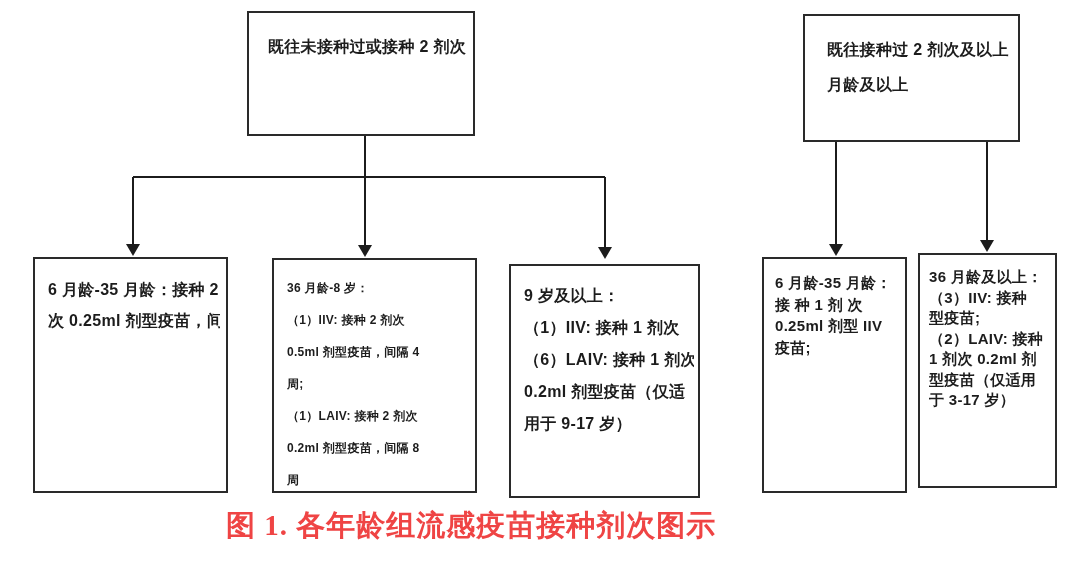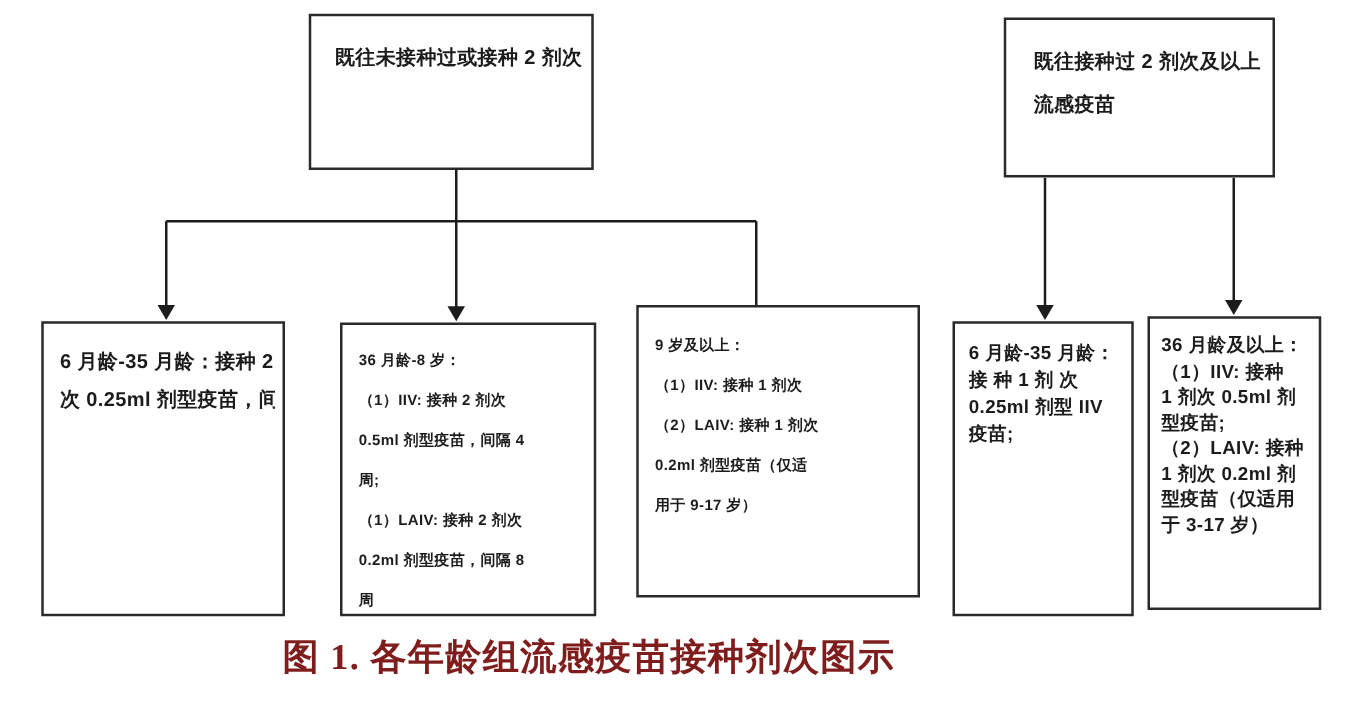--- a/index.html
+++ b/index.html
@@ -52,23 +52,23 @@
     left: 33px; top: 257px; width: 195px; height: 236px;
     padding: 15px 6px 0 13px;
     font-size: 16px; line-height: 31px;
   }
   .node.leaf-b {
     left: 272px; top: 258px; width: 205px; height: 235px;
     padding: 12px 4px 0 13px;
     font-size: 12px; line-height: 32px;
   }
   .node.leaf-c {
-    left: 509px; top: 244px; width: 227px; height: 234px;
+    left: 509px; top: 264px; width: 191px; height: 234px;
     padding: 14px 4px 0 13px;
-    font-size: 12px; line-height: 32px;
+    font-size: 16px; line-height: 32px;
   }
   
   .node.leaf-d {
     left: 762px; top: 257px; width: 145px; height: 236px;
     padding: 13px 4px 0 11px;
     font-size: 15px; line-height: 21.5px;
   }
   .node.leaf-e {
     left: 918px; top: 253px; width: 139px; height: 235px;
     padding: 12px 3px 0 9px;
@@ -76,21 +76,21 @@
   }
   .caption {
     position: absolute;
     left: 226px;
     top: 506px;
     width: 560px;
     font-family: "Liberation Serif", "DejaVu Serif", serif;
     font-weight: bold;
     font-size: 29px;
     letter-spacing: 1px;
-    color: #7f1d1d;
+    color: #ef4444;
     white-space: nowrap;
   }
 </style>
 </head>
 <body>
 
 <div class="canvas">
 
   <svg class="connectors" viewBox="0 0 1080 563" xmlns="http://www.w3.org/2000/svg">
 
@@ -111,57 +111,56 @@
     <line x1="987" y1="142" x2="987" y2="241" stroke="#1c1c1c" stroke-width="2"></line>
     <polygon points="980,240 994,240 987,252" fill="#1c1c1c"></polygon>
   </svg>
 
   <div class="node root-left">
       <div class="ln">既往未接种过或接种 2 剂次以</div>
     </div>
 
   <div class="node root-right">
       <div class="ln">既往接种过 2 剂次及以上</div>
-      <div class="ln">流感疫苗</div>
+      <div class="ln">月龄及以上</div>
     </div>
 
   <div class="node leaf-a">
       <div class="ln">6 月龄-35 月龄：接种 2 剂</div>
       <div class="ln">次 0.25ml 剂型疫苗，间隔</div>
     </div>
 
   <div class="node leaf-b">
       <div class="ln">36 月龄-8 岁：</div>
       <div class="ln">（1）IIV: 接种 2 剂次</div>
       <div class="ln">0.5ml 剂型疫苗，间隔 4</div>
       <div class="ln">周;</div>
       <div class="ln">（1）LAIV: 接种 2 剂次</div>
       <div class="ln">0.2ml 剂型疫苗，间隔 8</div>
       <div class="ln">周</div>
     </div>
 
   <div class="node leaf-c">
       <div class="ln">9 岁及以上：</div>
       <div class="ln">（1）IIV: 接种 1 剂次</div>
-      <div class="ln">（2）LAIV: 接种 1 剂次</div>
+      <div class="ln">（6）LAIV: 接种 1 剂次</div>
       <div class="ln">0.2ml 剂型疫苗（仅适</div>
       <div class="ln">用于 9-17 岁）</div>
     </div>
 
   <div class="node leaf-d">
       <div class="ln">6 月龄-35 月龄：</div>
       <div class="ln">接 种  1  剂 次</div>
       <div class="ln">0.25ml 剂型 IIV</div>
       <div class="ln">疫苗;</div>
     </div>
 
   <div class="node leaf-e">
       <div class="ln">36 月龄及以上：</div>
-      <div class="ln">（1）IIV: 接种</div>
-      <div class="ln">1 剂次 0.5ml 剂</div>
+      <div class="ln">（3）IIV: 接种</div>
       <div class="ln">型疫苗;</div>
       <div class="ln">（2）LAIV: 接种</div>
       <div class="ln">1 剂次 0.2ml 剂</div>
       <div class="ln">型疫苗（仅适用</div>
       <div class="ln">于 3-17 岁）</div>
     </div>
 
   <div class="caption">图 1. 各年龄组流感疫苗接种剂次图示</div>
 
 </div>

